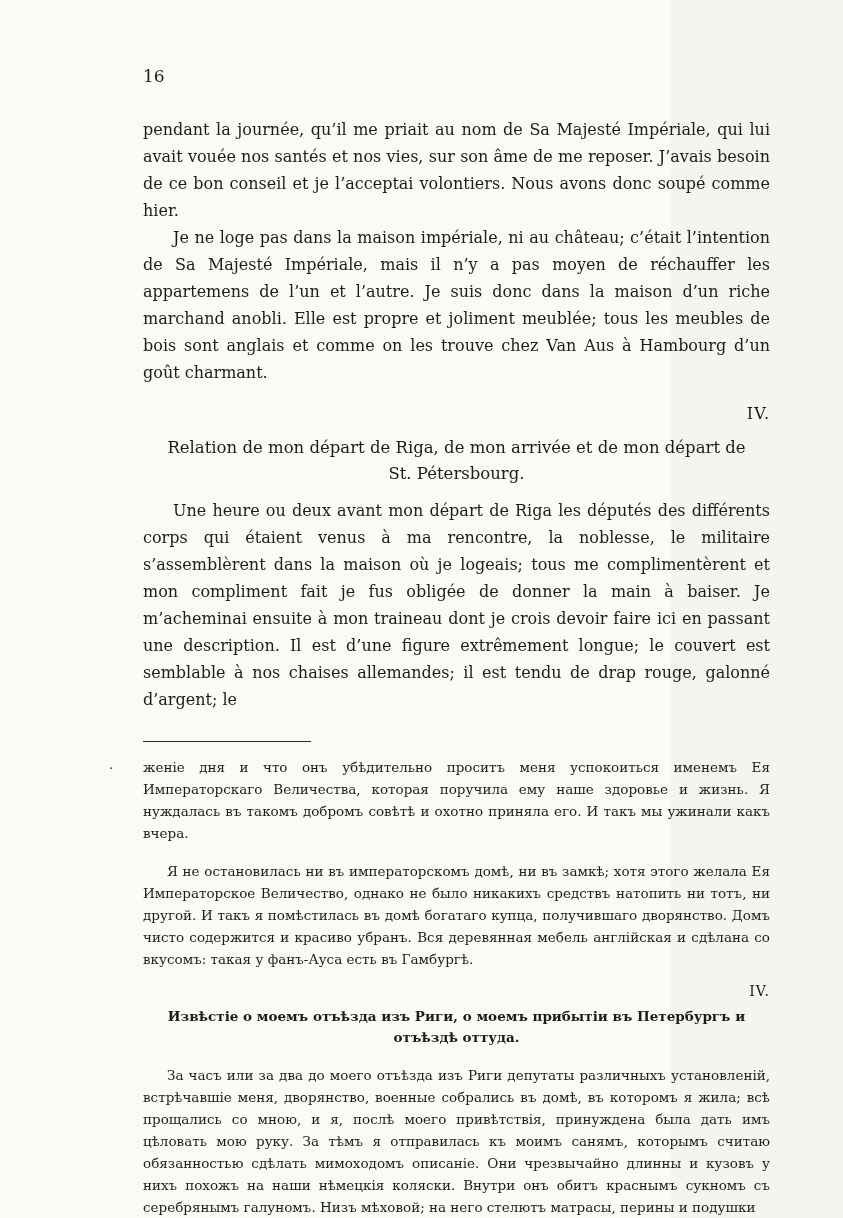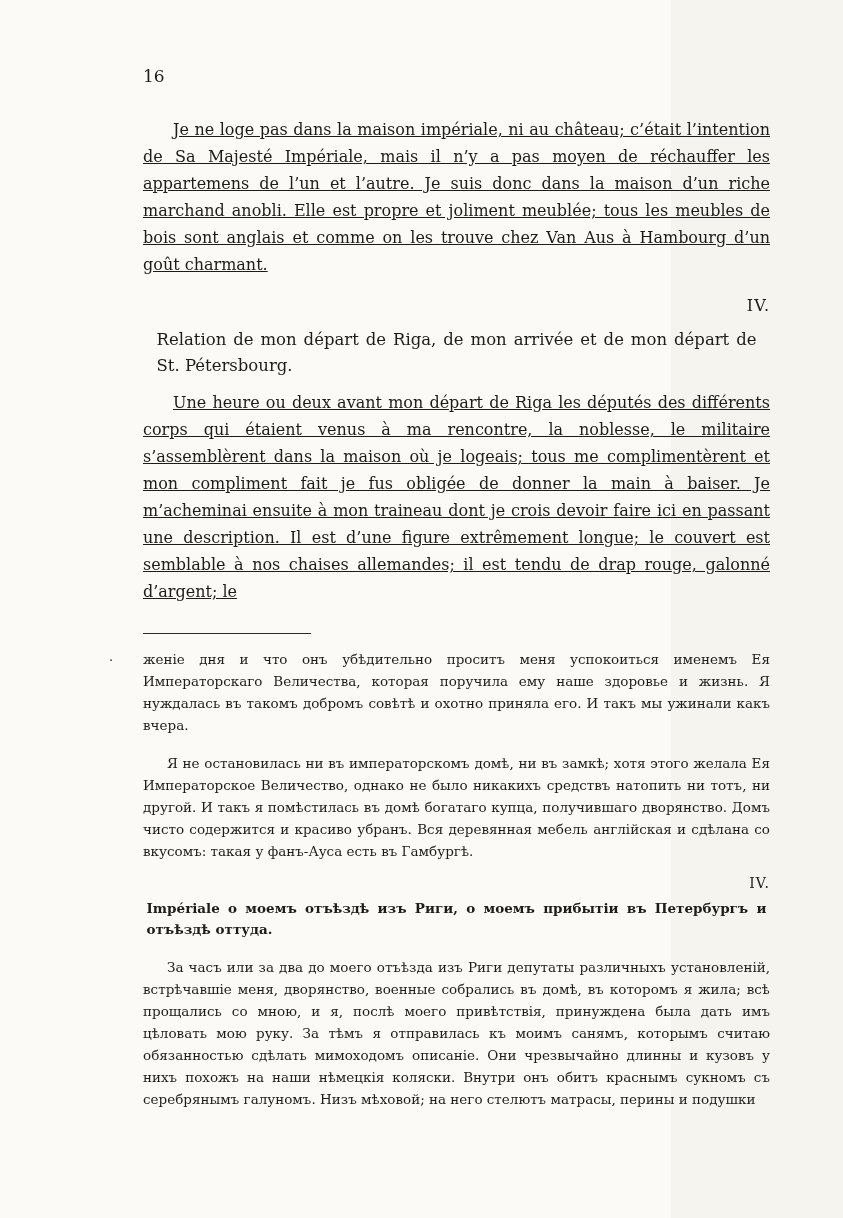--- a/index.html
+++ b/index.html
@@ -40,27 +40,28 @@
     letter-spacing: 1px;
     font-weight: bold;
   }
   
   .main-text {
     font-size: 16px;
     line-height: 27px;
     text-align: justify;
   }
   .main-text p { margin: 0; }
-  .main-text p.indent { text-indent: 30px; text-decoration: underline; }
+  .main-text p.indent { text-indent: 30px; }
   .section-num {
     text-align: right;
     margin: 14px 0 8px 0;
     letter-spacing: 1px;
   }
   .section-heading {
+    text-align: center;
     font-size: 16.5px;
     line-height: 26px;
     margin: 0 auto 10px auto;
     max-width: 600px;
   }
   
   .footnote-rule {
     width: 168px;
     border: none;
     border-top: 1.5px solid #2a2a2a;
@@ -97,31 +98,32 @@
 <body>
 
 <div class="page">
   <div class="content">
 
     <div class="header">
       <span class="page-num">16</span>
     </div>
 
     <div class="main-text">
+      <p class="noindent">pendant la journée, qu’il me priait au nom de Sa Majesté Impériale, qui lui avait vouée nos santés et nos vies, sur son âme de me reposer. J’avais besoin de ce bon conseil et je l’acceptai volontiers. Nous avons donc soupé comme hier.</p>
       <p class="indent">Je ne loge pas dans la maison impériale, ni au château; c’était l’intention de Sa Majesté Impériale, mais il n’y a pas moyen de réchauffer les appartemens de l’un et l’autre. Je suis donc dans la maison d’un riche marchand anobli. Elle est propre et joliment meublée; tous les meubles de bois sont anglais et comme on les trouve chez Van Aus à Hambourg d’un goût charmant.</p>
       <div class="section-num">IV.</div>
       <div class="section-heading">Relation de mon départ de Riga, de mon arrivée et de mon départ de St. Pétersbourg.</div>
       <p class="indent">Une heure ou deux avant mon départ de Riga les députés des différents corps qui étaient venus à ma rencontre, la noblesse, le militaire s’assemblèrent dans la maison où je logeais; tous me complimentèrent et mon compliment fait je fus obligée de donner la main à baiser. Je m’acheminai ensuite à mon traineau dont je crois devoir faire ici en passant une description. Il est d’une figure extrêmement longue; le couvert est semblable à nos chaises allemandes; il est tendu de drap rouge, galonné d’argent; le</p>
     </div>
 
     <hr class="footnote-rule">
 
     <div class="footnote">
       <span class="margin-mark">·</span>
       <p class="noindent">женіе дня и что онъ убѣдительно проситъ меня успокоиться именемъ Ея Императорскаго Величества, которая поручила ему наше здоровье и жизнь. Я нуждалась въ такомъ добромъ совѣтѣ и охотно приняла его. И такъ мы ужинали какъ вчера.</p>
       <p class="indent">Я не остановилась ни въ императорскомъ домѣ, ни въ замкѣ; хотя этого желала Ея Императорское Величество, однако не было никакихъ средствъ натопить ни тотъ, ни другой. И такъ я помѣстилась въ домѣ богатаго купца, получившаго дворянство. Домъ чисто содержится и красиво убранъ. Вся деревянная мебель англійская и сдѣлана со вкусомъ: такая у фанъ-Ауса есть въ Гамбургѣ.</p>
       <div class="section-num">IV.</div>
-      <div class="section-heading">Impériale о моемъ отъѣздѣ изъ Риги, о моемъ прибытіи въ Петербургъ и отъѣздѣ оттуда.</div>
+      <div class="section-heading">Извѣстіе о моемъ отъѣзда изъ Риги, о моемъ прибытіи въ Петербургъ и отъѣздѣ оттуда.</div>
       <p class="indent">За часъ или за два до моего отъѣзда изъ Риги депутаты различныхъ установленій, встрѣчавшіе меня, дворянство, военные собрались въ домѣ, въ которомъ я жила; всѣ прощались со мною, и я, послѣ моего привѣтствія, принуждена была дать имъ цѣловать мою руку. За тѣмъ я отправилась къ моимъ санямъ, которымъ считаю обязанностью сдѣлать мимоходомъ описаніе. Они чрезвычайно длинны и кузовъ у нихъ похожъ на наши нѣмецкія коляски. Внутри онъ обитъ краснымъ сукномъ съ серебрянымъ галуномъ. Низъ мѣховой; на него стелютъ матрасы, перины и подушки</p>
     </div>
 
   </div>
 </div>
 
 </body></html>

